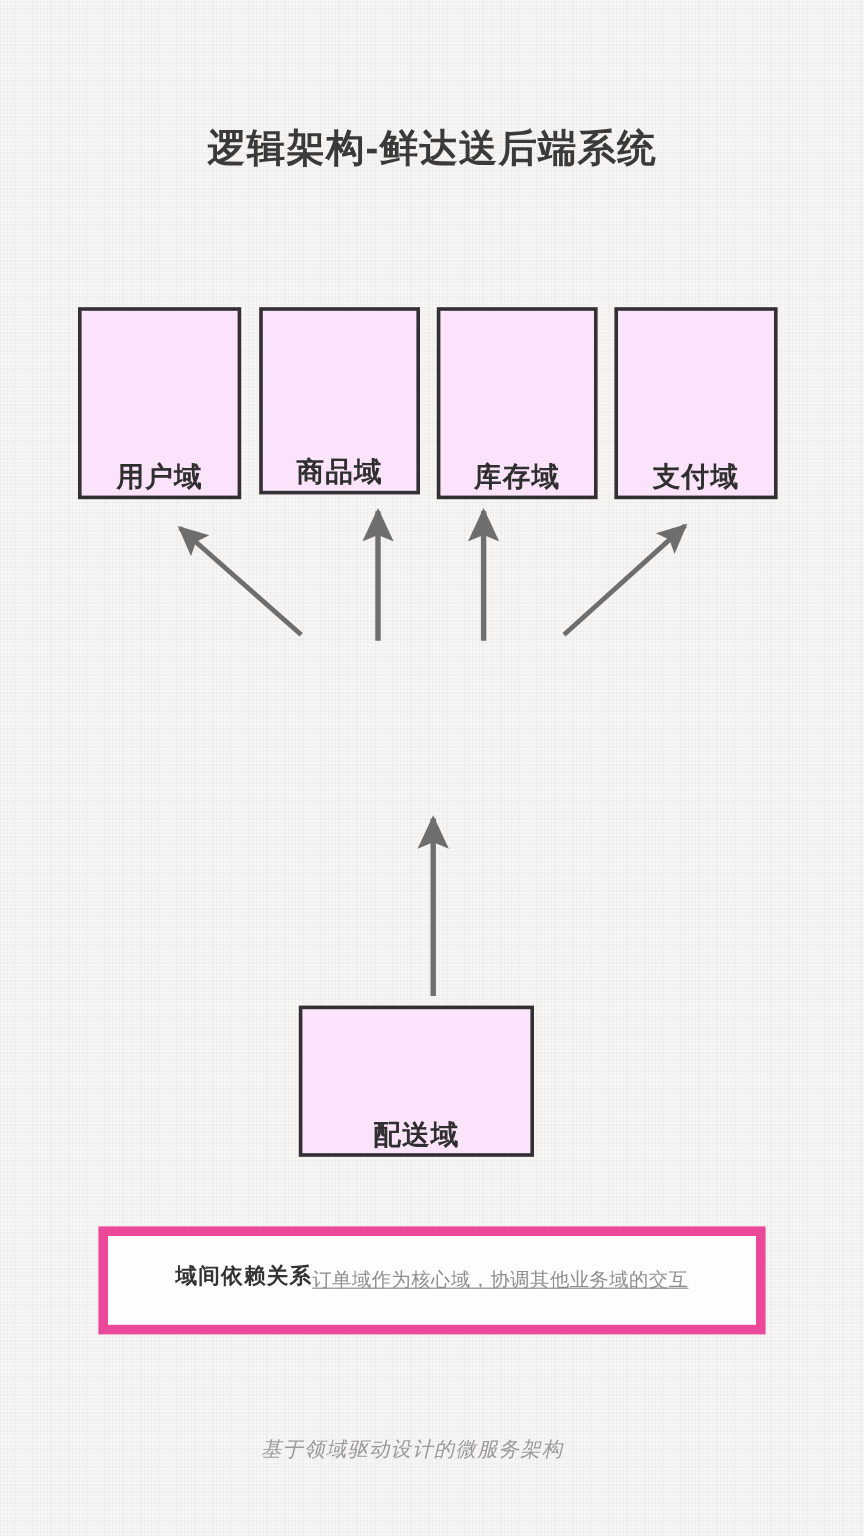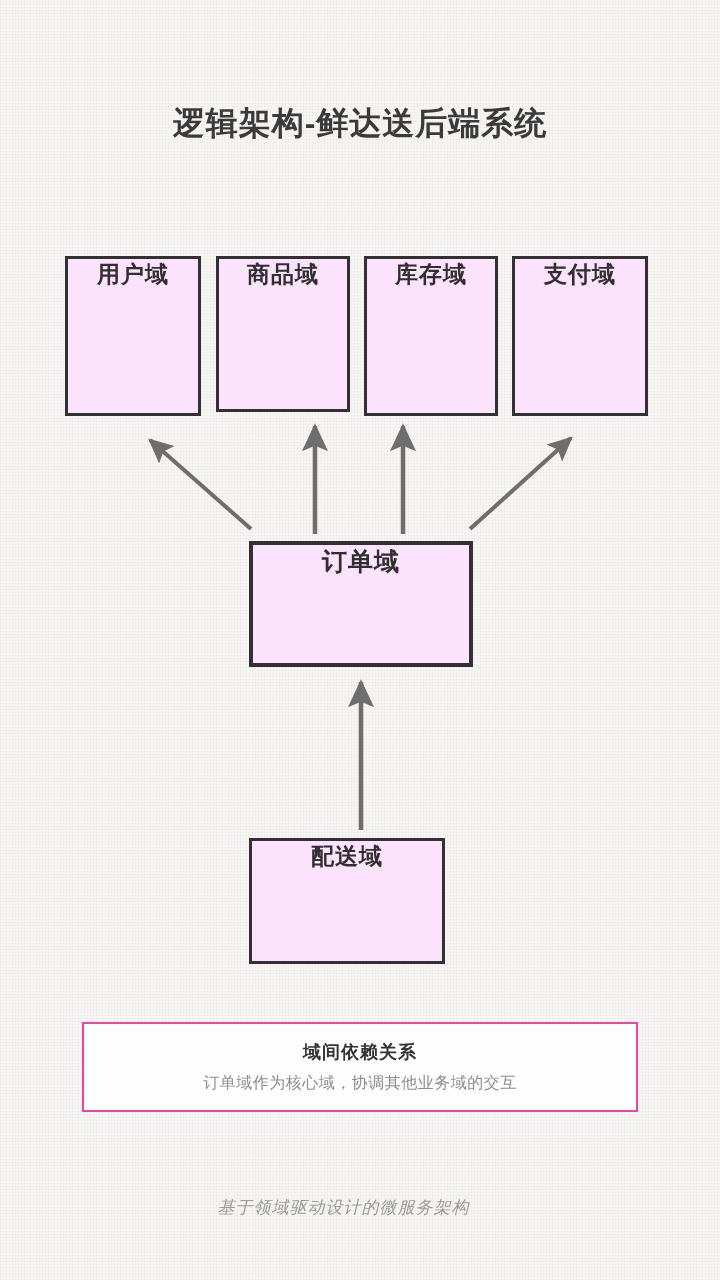--- a/index.html
+++ b/index.html
@@ -47,21 +47,21 @@
     white-space: nowrap;
   }
 
   
   .domain-box {
     position: absolute;
     box-sizing: border-box;
     background: #fbe3fb;
     border: 3px solid #333033;
     display: flex;
-    align-items: flex-start;
+    align-items: flex-end;
     justify-content: center;
   }
   .domain-box .box-label {
     font-size: 23px;
     font-weight: bold;
     color: #2f2f2f;
     letter-spacing: 1px;
     white-space: nowrap;
   }
   .domain-box.core {
@@ -93,37 +93,38 @@
 
   
   .info-panel {
     position: absolute;
     left: 82px;
     top: 1022px;
     width: 556px;
     height: 90px;
     box-sizing: border-box;
     background: #fdfdfd;
-    border: 2px solid #ec4899;
+    border: 8px solid #ec4899;
     display: flex;
-    flex-direction: column;
+    flex-direction: row;
     align-items: center;
     justify-content: center;
   }
   .info-title {
     font-size: 18px;
     font-weight: bold;
     color: #333;
     letter-spacing: 1px;
     margin-bottom: 9px;
   }
   .info-desc {
     font-size: 16px;
     color: #8d8d8d;
     letter-spacing: 0.5px;
+    text-decoration: underline;
   }
 
   
   .footer-note {
     position: absolute;
     left: 0;
     top: 1196px;
     width: 687px;
     text-align: center;
     font-style: italic;
@@ -168,23 +169,20 @@
   </div>
 
   <div class="domain-box" id="box-inventory">
     <span class="box-label">库存域</span>
   </div>
 
   <div class="domain-box" id="box-payment">
     <span class="box-label">支付域</span>
   </div>
 
-  <div class="domain-box core" id="box-order">
-    <span class="box-label">订单域</span>
-  </div>
 
   <div class="domain-box" id="box-delivery">
     <span class="box-label">配送域</span>
   </div>
 
   <div class="info-panel">
     <div class="info-title">域间依赖关系</div>
     <div class="info-desc">订单域作为核心域，协调其他业务域的交互</div>
   </div>
 

